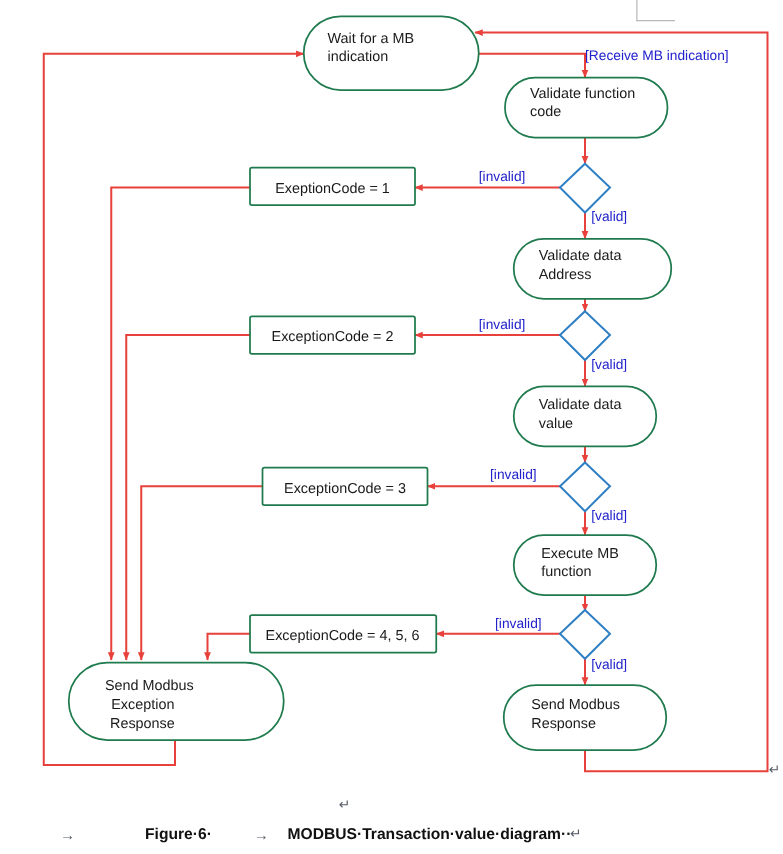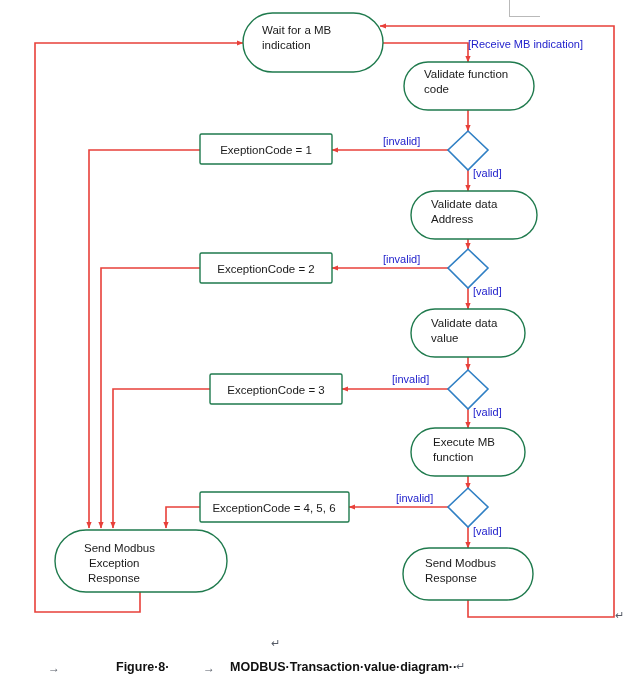--- a/index.html
+++ b/index.html
@@ -221,21 +221,21 @@
     <text class="edge-label" x="473" y="416">[valid]</text>
 
     <text class="edge-label" x="396" y="502">[invalid]</text>
     <text class="edge-label" x="473" y="535">[valid]</text>
 
   </svg>
 
   <div class="caption-row">
     <span class="pilcrow-mark" style="left:271px; top:-11px;">↵</span>
     <span class="tab-mark" style="left:48px; top:13px;">→</span>
-    <span class="caption-text" style="left:116px; top:12px;">Figure·8·</span>
+    <span class="caption-text" style="left:116px; top:12px;">Figure·6·</span>
     <span class="tab-mark" style="left:203px; top:13px;">→</span>
     <span class="caption-text" style="left:230px; top:12px;">MODBUS·Transaction·value·diagram··</span>
     <span class="pilcrow-mark" style="left:456px; top:12px;">↵</span>
   </div>
 
   <span class="pilcrow-mark" style="position:absolute; left:615px; top:609px;">↵</span>
 
 </div>
 
 </body></html>

